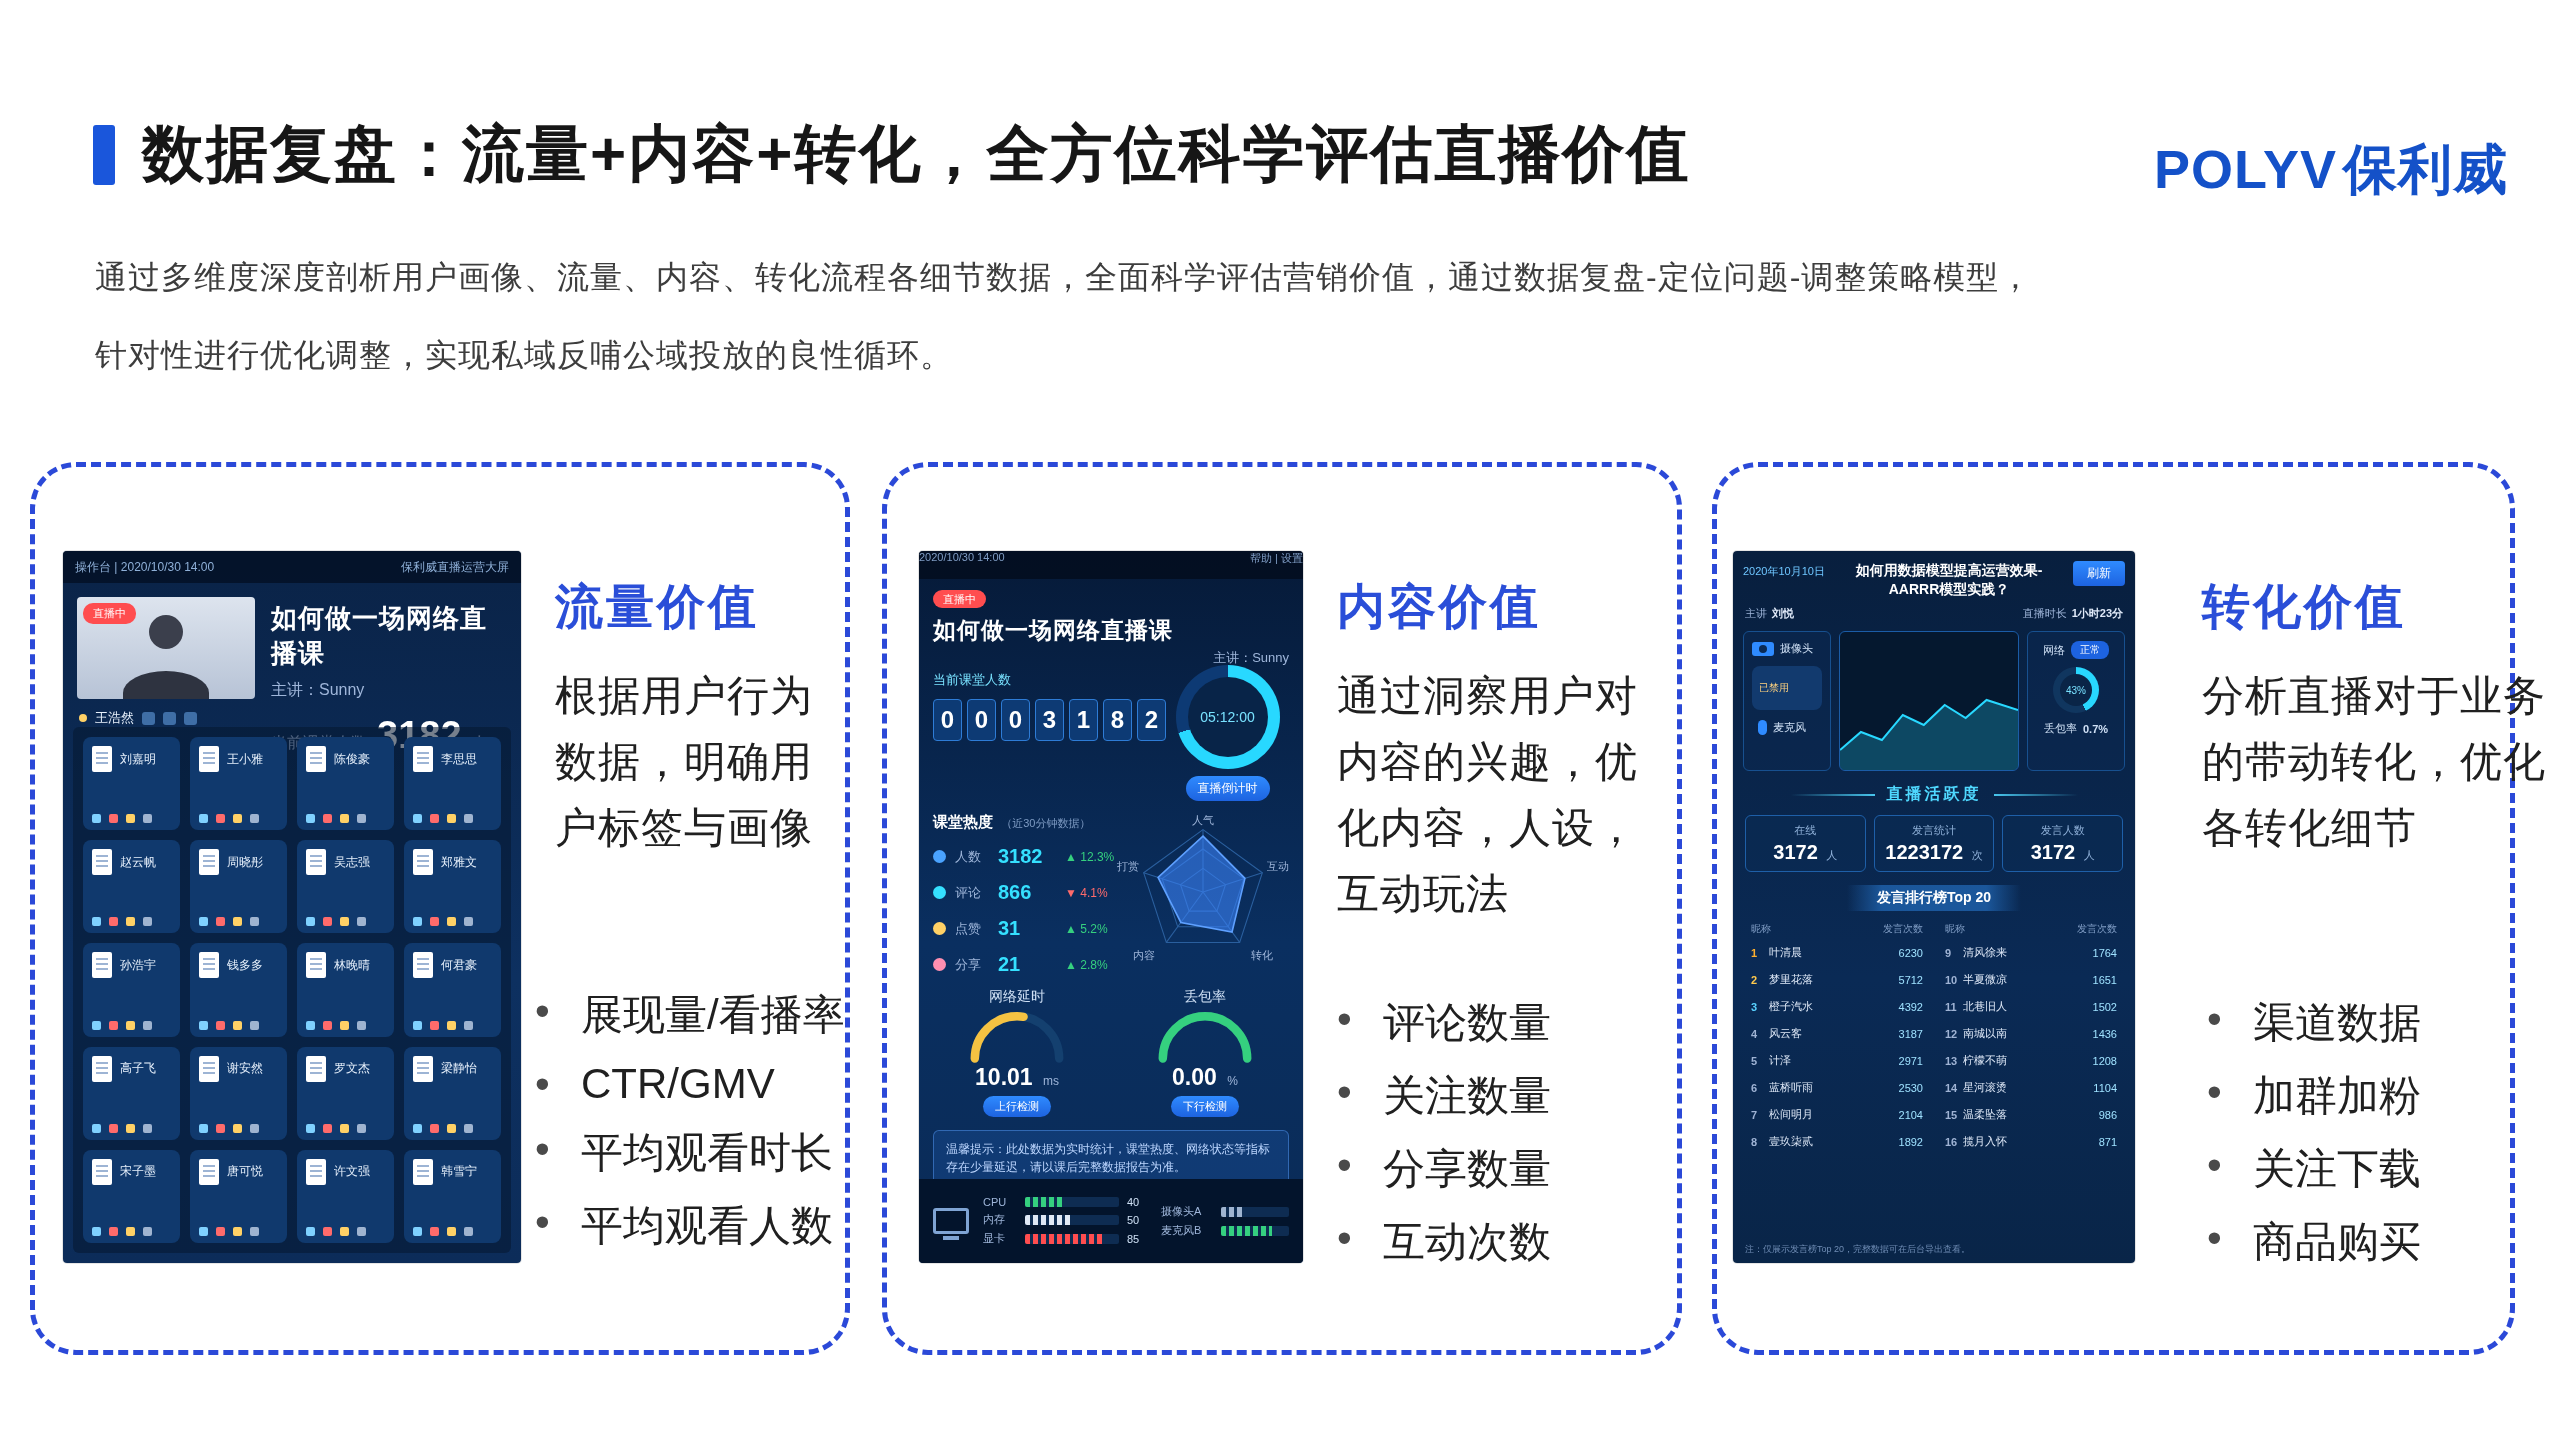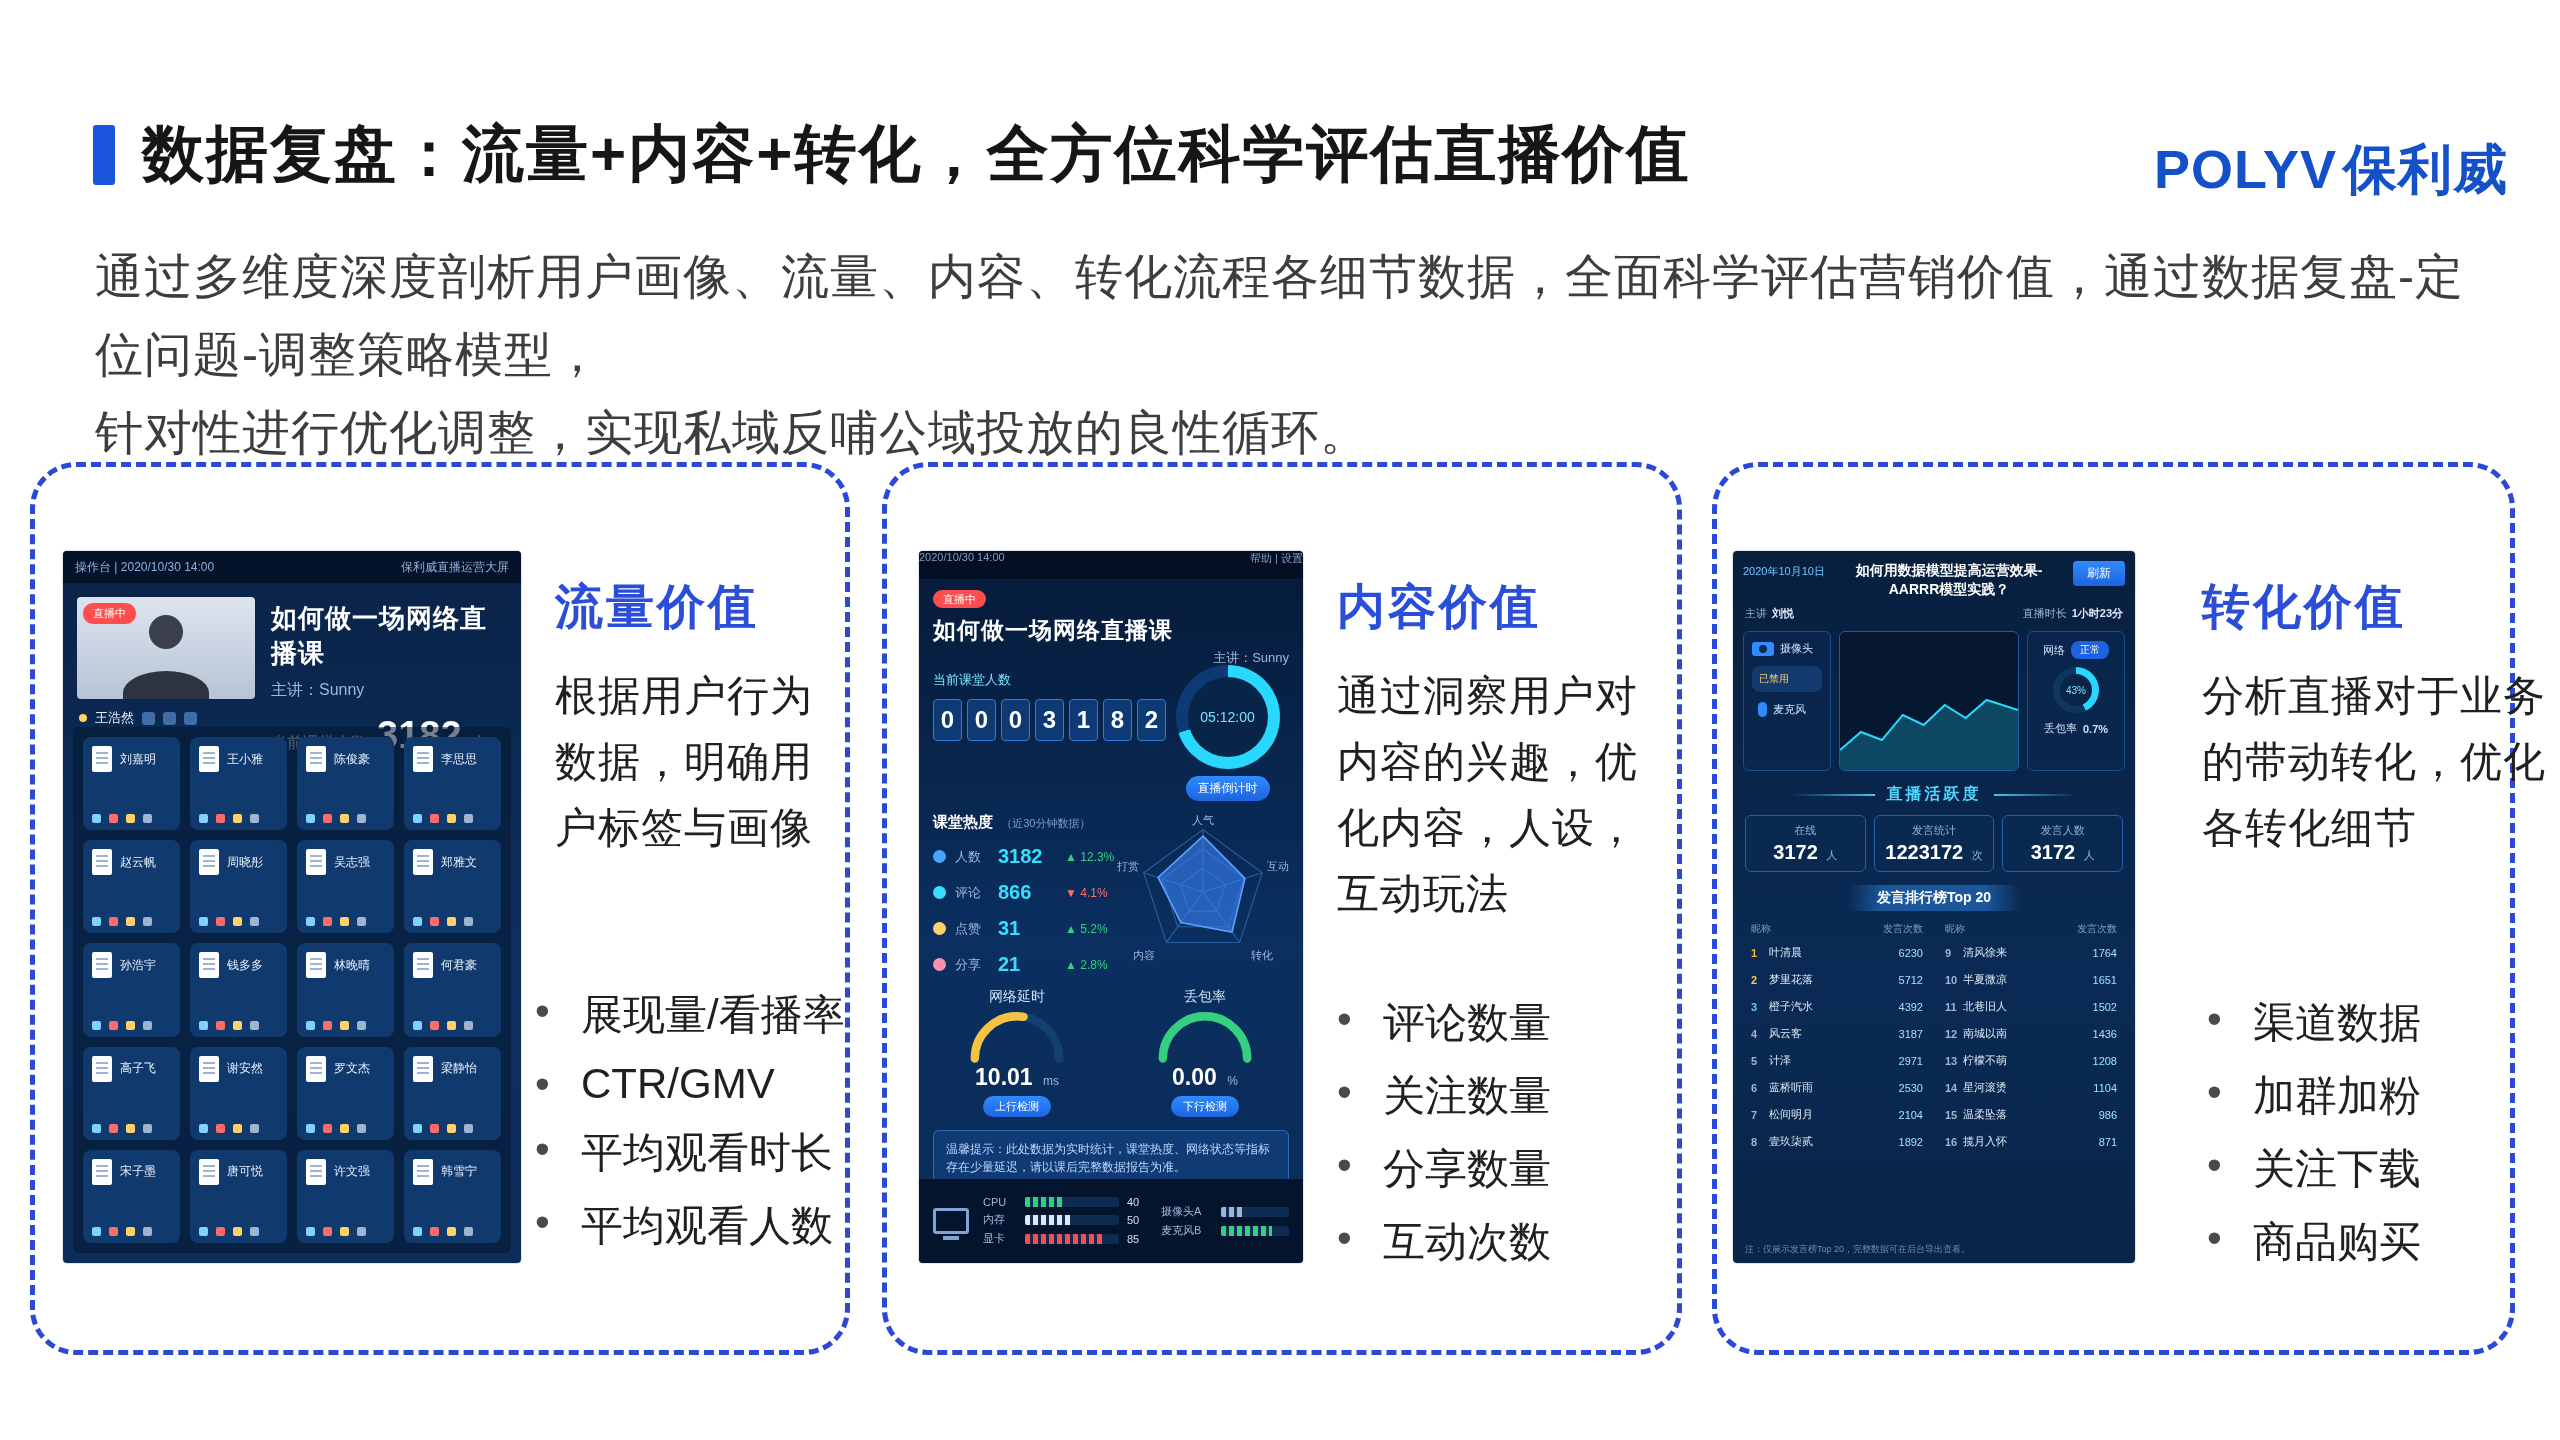--- a/index.html
+++ b/index.html
@@ -5,21 +5,21 @@
   * { box-sizing: border-box; margin: 0; padding: 0; }
   html,body { background:#ffffff; }
   body { font-family: "Liberation Sans", "DejaVu Sans", sans-serif; }
   .slide { position:relative; width:2560px; height:1440px; background:#fff; overflow:hidden; }
 
   
   .accent-bar { position:absolute; left:93px; top:125px; width:22px; height:60px; background:#1a56db; border-radius:3px; }
   .page-title { position:absolute; left:142px; top:112px; font-size:62px; font-weight:bold; color:#161616; letter-spacing:2px; white-space:nowrap; }
   .logo { position:absolute; right:52px; top:134px; font-size:54px; font-weight:800; color:#1451c8; letter-spacing:1px; display:flex; align-items:baseline; }
   .logo .en { margin-right:6px; }
-  .desc { position:absolute; left:95px; top:238px; width:2400px; font-size:48px; color:#3d3d3d; line-height:78px; letter-spacing:1px; }
+  .desc { position:absolute; left:95px; top:238px; width:2400px; font-size:32px; color:#3d3d3d; line-height:78px; letter-spacing:1px; }
 
   
   .card { position:absolute; top:462px; height:893px; border:5px dashed #2b49d8; border-radius:46px; background:#fff; }
   .card1 { left:30px;  width:820px; }
   .card2 { left:882px; width:800px; }
   .card3 { left:1712px; width:803px; }
   .card-title { position:absolute; top:108px; font-size:48px; font-weight:bold; color:#2a4ed8; letter-spacing:3px; }
   .card-body  { position:absolute; top:196px; font-size:42px; color:#202020; line-height:66px; letter-spacing:1px; }
   .bullets { position:absolute; list-style:none; }
   .bullets li { position:relative; font-size:42px; color:#202020; margin-bottom:17px; padding-left:46px; white-space:nowrap; }
@@ -114,21 +114,21 @@
   .refresh-btn { font-size:12px; padding:4px 14px; border-radius:4px; }
   .s3-sub { display:flex; justify-content:space-between; padding:7px 12px 0; font-size:11px; color:#9fb6da; }
   .s3-sub b { color:#dfe9f8; font-weight:bold; margin-left:5px; }
   .s3-devrow { display:flex; gap:8px; padding:10px 10px 0; height:150px; }
   .panelbox { background:rgba(10,40,80,.65); border:1px solid #17508f; border-radius:6px; padding:9px 8px; font-size:11px; color:#cfe0f5; }
   .s3-devcol { width:88px; display:flex; flex-direction:column; gap:10px; }
   .devrow { display:flex; align-items:center; gap:6px; }
   .cam { width:22px; height:14px; background:#2f8bff; border-radius:3px; position:relative; }
   .cam::after { content:""; position:absolute; left:7px; top:3px; width:8px; height:8px; border-radius:50%; background:#0a2a55; }
   .mic { width:9px; height:15px; background:#2f8bff; border-radius:5px; margin-left:6px; }
-  .status-pill { background:#123a6e; color:#ffd27f; font-size:10px; padding:6px 7px; border-radius:8px; }
+  .status-pill { background:#123a6e; color:#ffd27f; font-size:10px; padding:15px 7px; border-radius:8px; }
   .s3-screen { flex:1; background:#05182f; border:1px solid #1b5ca6; border-radius:6px; overflow:hidden; position:relative; }
   .s3-screen svg { position:absolute; left:0; bottom:0; }
   .s3-netcol { width:98px; display:flex; flex-direction:column; align-items:center; gap:8px; }
   .net-pill { background:#1d63e0; color:#fff; font-size:10px; padding:2px 9px; border-radius:8px; }
   .mini-ring { width:46px; height:46px; border-radius:50%; background:conic-gradient(#28d8ff 0 155deg, #10365f 155deg 360deg); display:flex; align-items:center; justify-content:center; }
   .mini-ring-in { width:32px; height:32px; border-radius:50%; background:#0a2547; display:flex; align-items:center; justify-content:center; font-size:10px; color:#79e2ff; }
   .s3-activity-head { margin-top:13px; display:flex; align-items:center; justify-content:center; gap:12px; }
   .s3-activity-head .line { width:84px; height:2px; background:linear-gradient(90deg, rgba(79,216,255,0), rgba(79,216,255,.9)); }
   .s3-activity-head .line.r { transform:scaleX(-1); }
   .s3-activity-head .txt { font-size:16px; font-weight:bold; color:#4fd8ff; letter-spacing:3px; }

